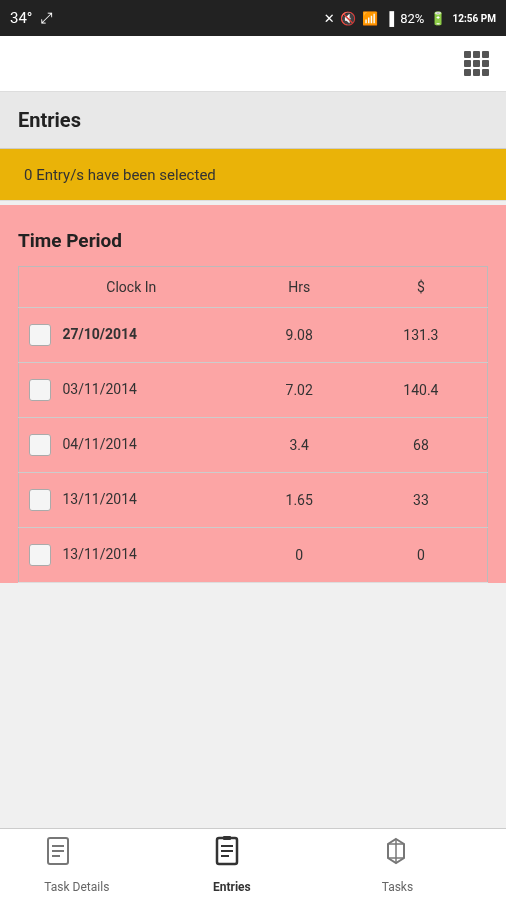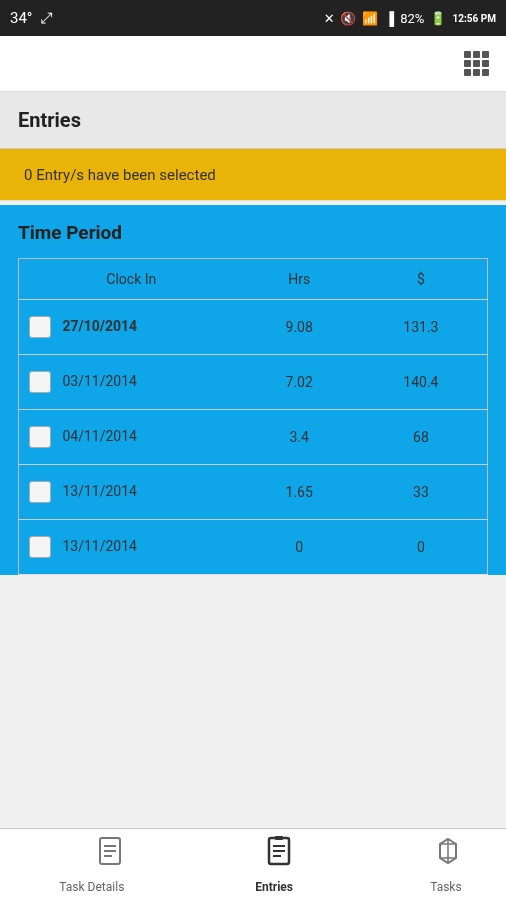--- a/index.html
+++ b/index.html
@@ -91,23 +91,23 @@
       border-bottom: 1px solid #ddd;
       margin-bottom: 4px;
     }
     .selection-text {
       font-size: 15px;
       color: #333;
     }
 
     
     .time-period-section {
-      background: #0ea5e9;
+      background: #fca5a5;
       margin: 0;
-      padding: 16px 18px 0 18px;
+      padding: 24px 18px 0 18px;
     }
     .time-period-title {
       font-size: 19px;
       font-weight: bold;
       color: #222;
       margin-bottom: 14px;
     }
 
     
     .entries-table {
@@ -164,21 +164,21 @@
       height: 72px;
       background: white;
       border-top: 1px solid #ccc;
       display: flex;
       align-items: center;
       justify-content: space-around;
     }
     .nav-item {
       display: flex;
       flex-direction: column;
-      align-items: flex-end;
+      align-items: flex-start;
       gap: 8px;
       cursor: pointer;
       min-width: 80px;
     }
     .nav-label {
       font-size: 12px;
       color: #666;
     }
     .nav-label.active {
       color: #333;

